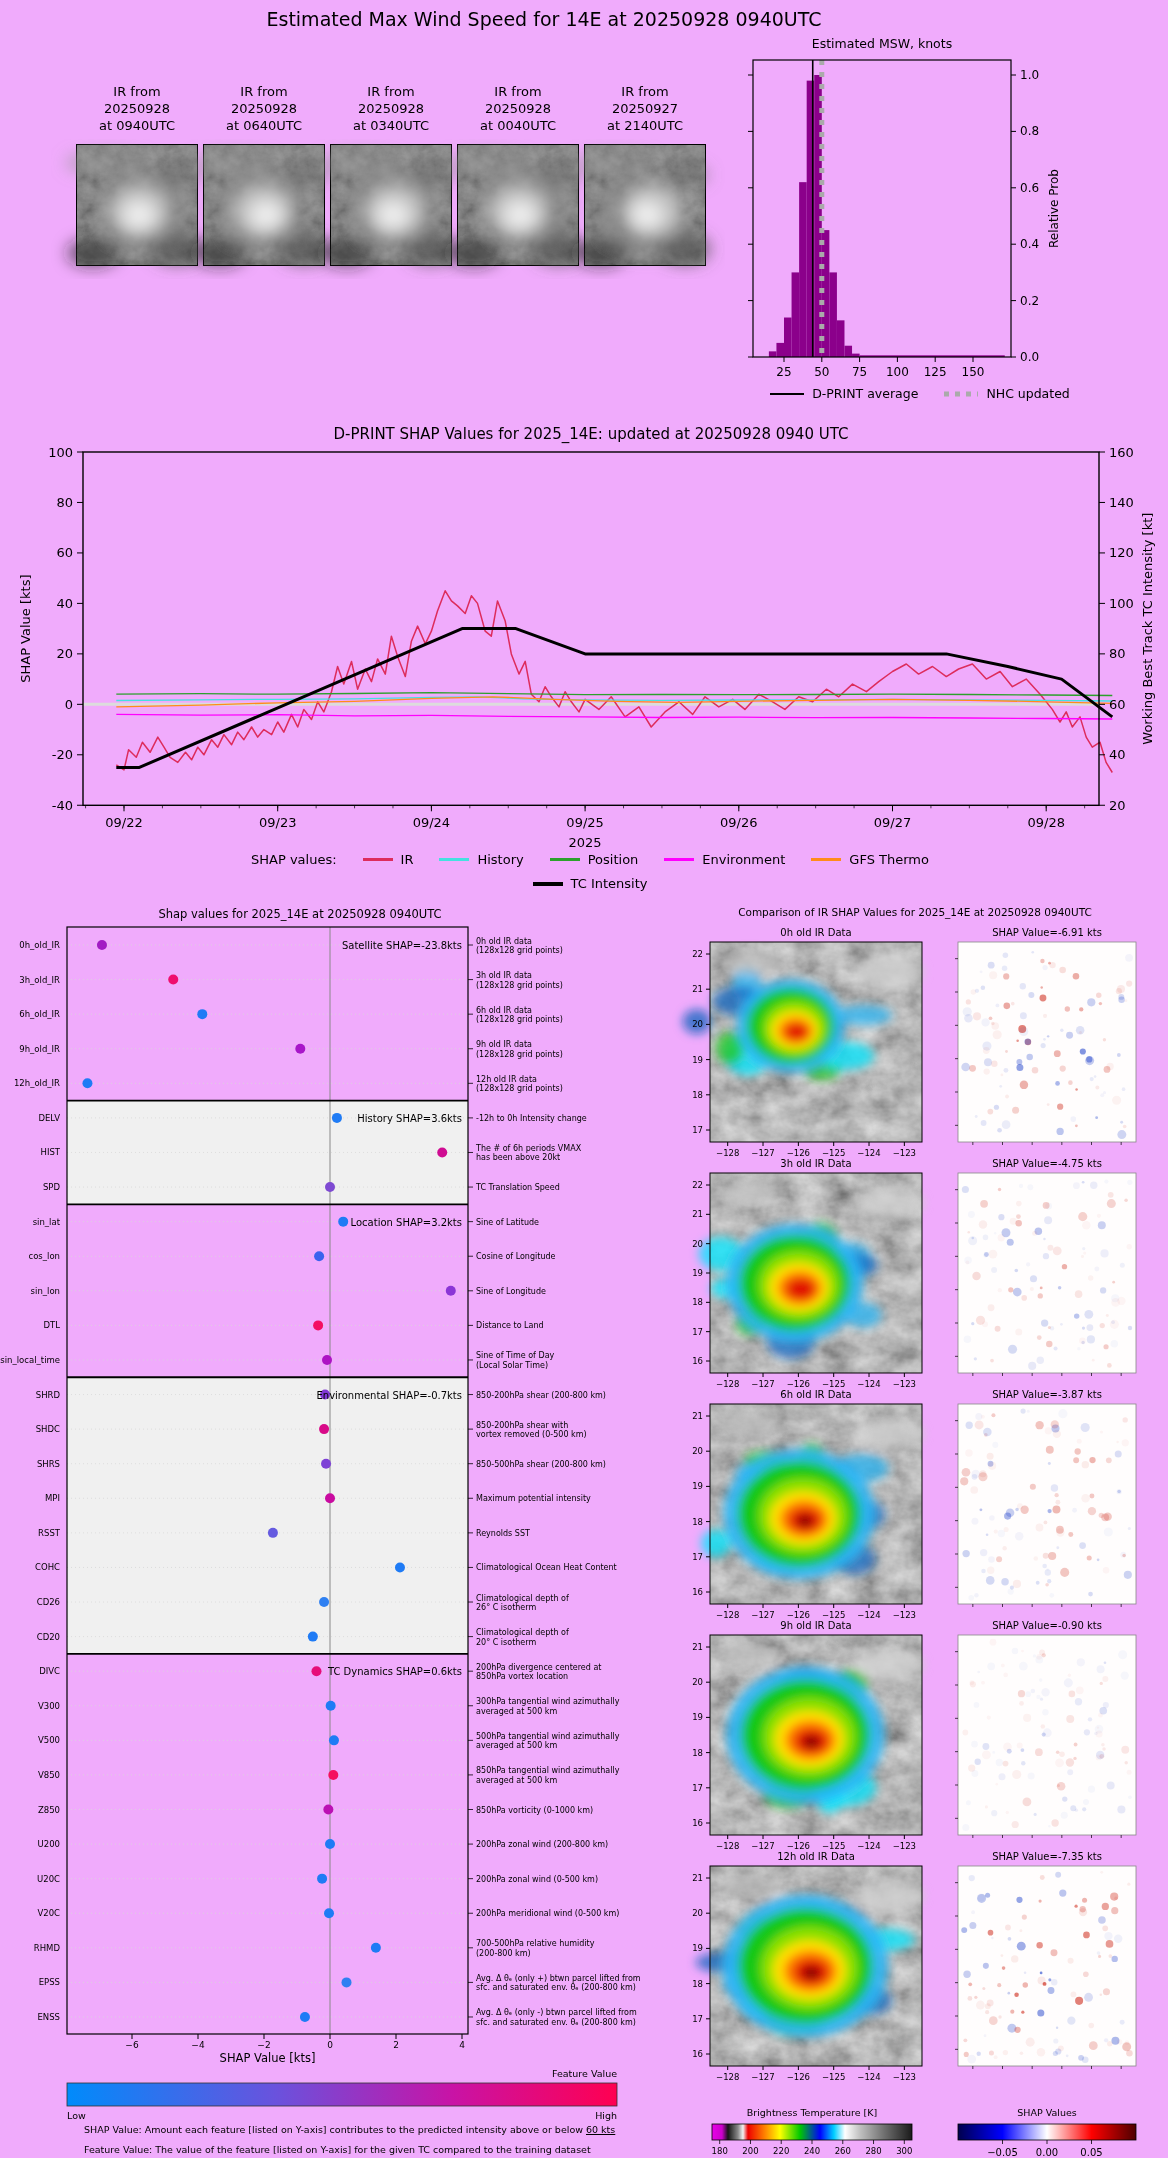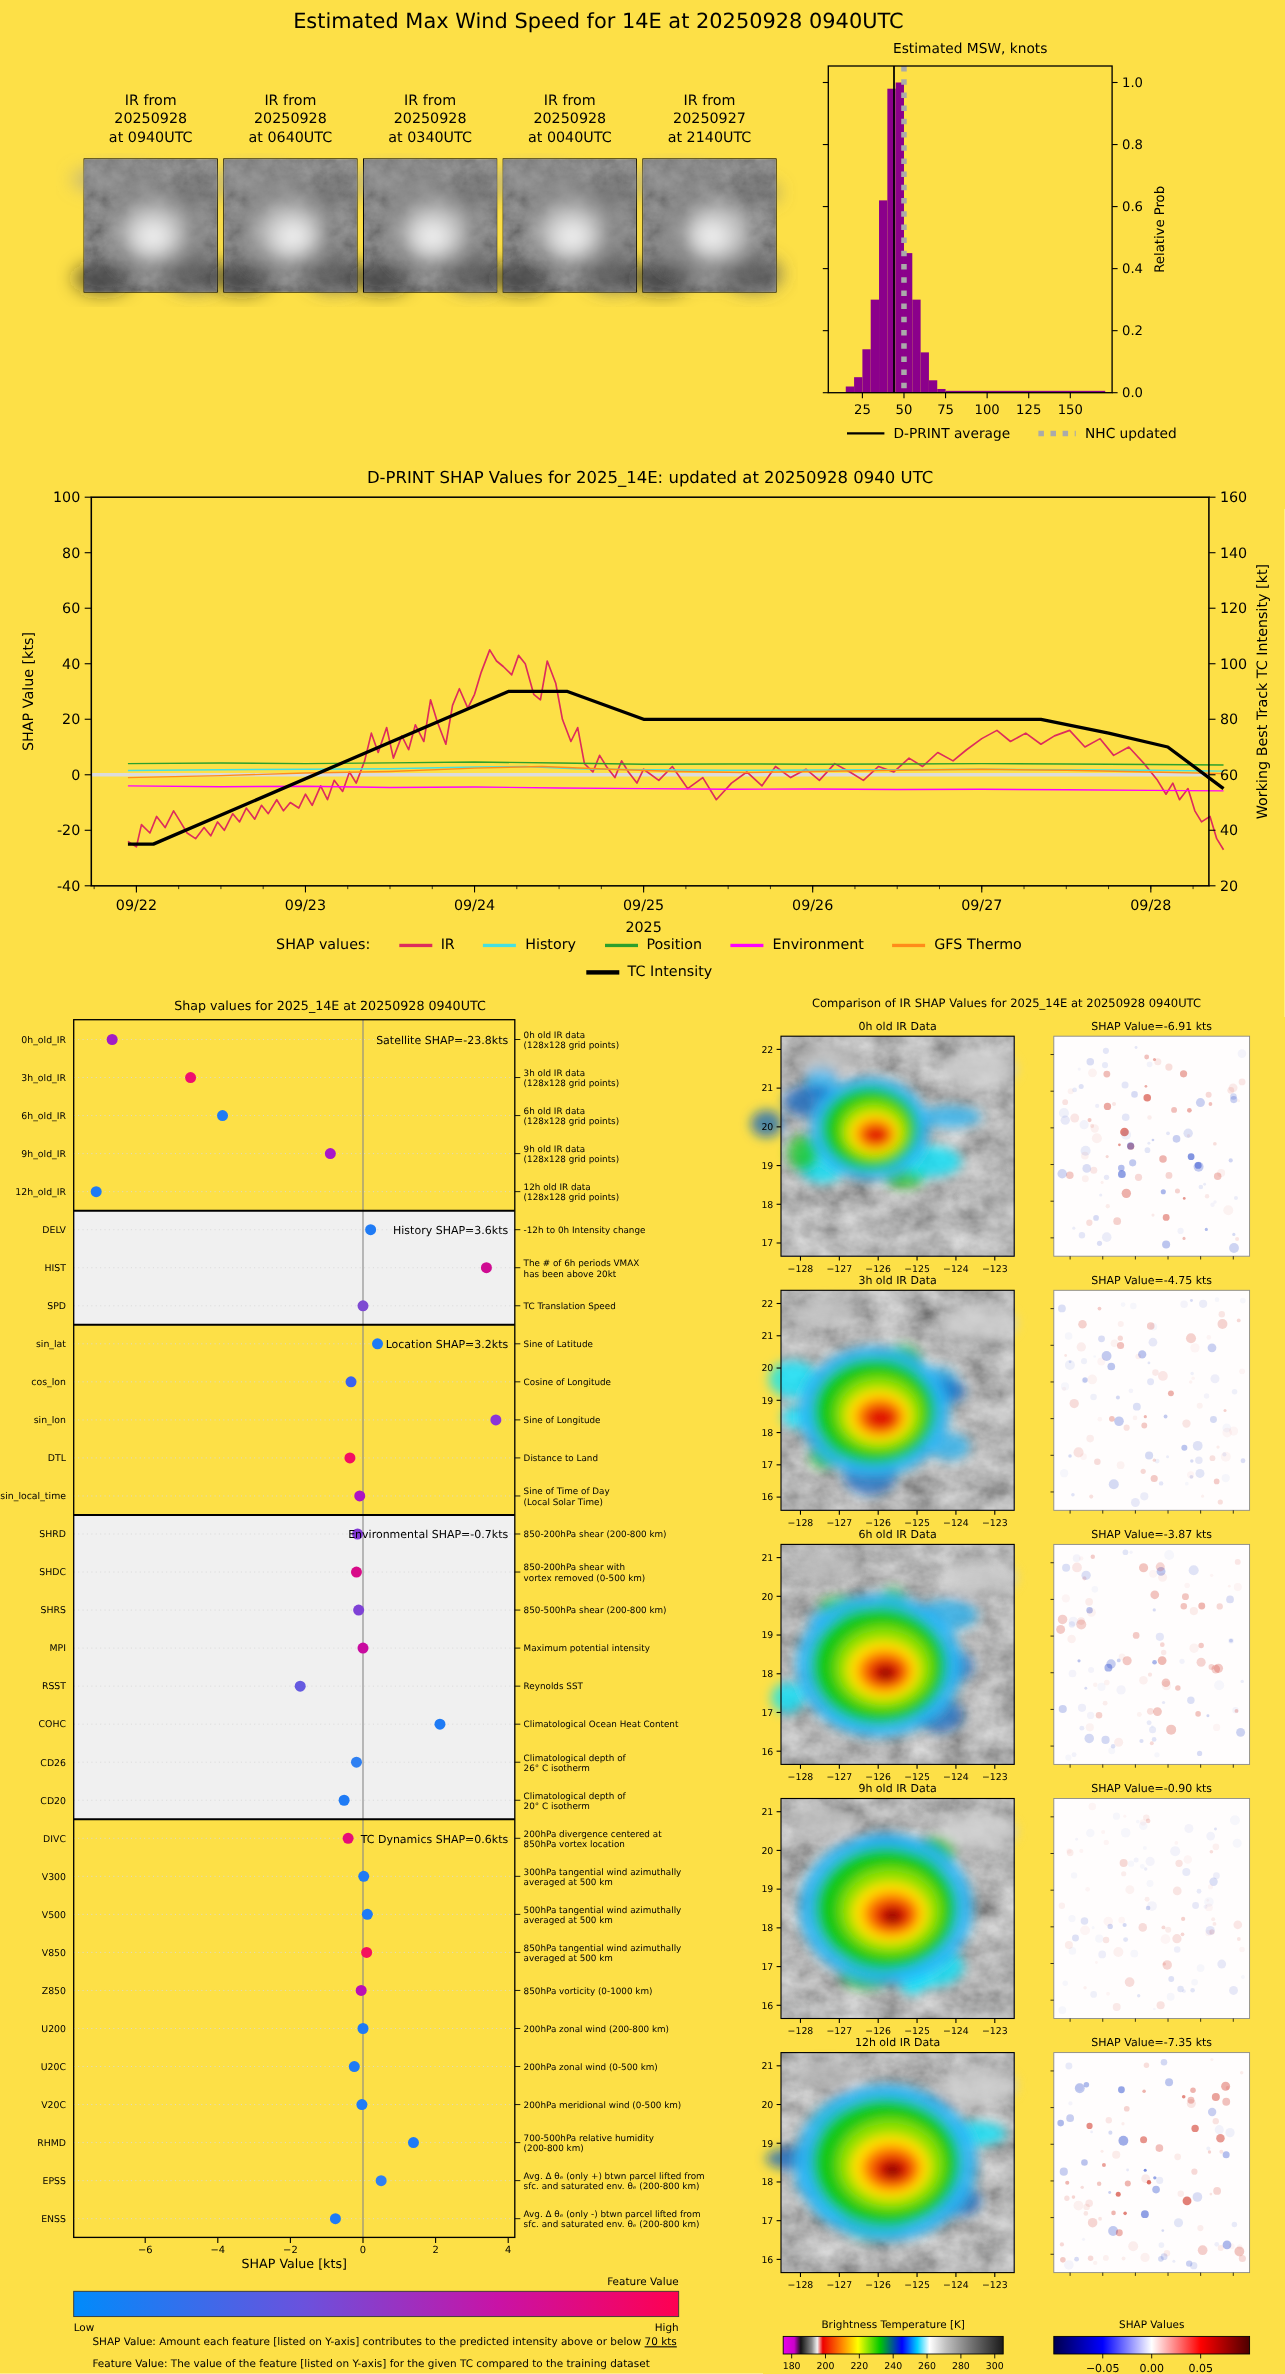--- a/index.html
+++ b/index.html
@@ -1,17 +1,17 @@
 <!DOCTYPE html>
 <html><head>
 <meta charset="utf-8">
 <style>
   html,body{margin:0;padding:0;background:#fff;}
   body{font-family:"DejaVu Sans","Liberation Sans",sans-serif;color:#000;}
-  #root{position:relative;width:1168px;height:2158px;background:#fde047;overflow:hidden;}
+  #root{position:relative;width:1168px;height:2158px;background:#f0abfc;overflow:hidden;}
   .abs{position:absolute;}
   svg{position:absolute;overflow:visible;}
   svg text{font-family:"DejaVu Sans","Liberation Sans",sans-serif;fill:#000;}
   .main-title{top:8px;left:0;width:1088px;text-align:center;font-size:19px;}
   .thumb{position:absolute;width:122px;padding-left:13px;}
   .thumb .cap{white-space:pre-line;text-align:center;font-size:13px;line-height:1.3;height:56px;}
   .thumb svg{position:relative;display:block;margin-top:4px;border:1px solid #000;}
   .legend-row{position:absolute;display:flex;align-items:center;justify-content:center;font-size:13px;}
   .legend-row .it{display:flex;align-items:center;margin:0 13px;}
   .legend-row .sw{display:inline-block;width:30px;height:3px;margin-right:8px;}
@@ -562,21 +562,21 @@
       <line x1="396" y1="1129" x2="396" y2="1134" stroke="#000"></line>
       <text x="396" y="1143" font-size="9" text-anchor="middle">2</text>
       <line x1="462" y1="1129" x2="462" y2="1134" stroke="#000"></line>
       <text x="462" y="1143" font-size="9" text-anchor="middle">4</text>
       <text x="267.5" y="1157" font-size="11.5" text-anchor="middle">SHAP Value [kts]</text>
       <rect x="67" y="1178" width="550" height="23" fill="url(#fvGrad)" stroke="#333" stroke-width="0.8"></rect>
       <text x="617" y="1172" font-size="9.5" text-anchor="end">Feature Value</text>
       <text x="67" y="1214" font-size="9.5" text-anchor="start">Low</text>
       <text x="617" y="1214" font-size="9.5" text-anchor="end">High</text>
     </svg>
-  <div class="abs capline" style="top:2124px"><span>SHAP Value: Amount each feature [listed on Y-axis] contributes to the predicted intensity above or below </span><u>70 kts</u></div>
+  <div class="abs capline" style="top:2124px"><span>SHAP Value: Amount each feature [listed on Y-axis] contributes to the predicted intensity above or below </span><u>60 kts</u></div>
   <div class="abs capline" style="top:2144px">Feature Value: The value of the feature [listed on Y-axis] for the given TC compared to the training dataset</div>
 
   <div class="abs comp-title">Comparison of IR SHAP Values for 2025_14E at 20250928 0940UTC</div>
   <svg id="compSvg" style="left:680px;top:920px" width="488" height="1238">
       <text x="136" y="16" font-size="10" text-anchor="middle">0h old IR Data</text>
       <text x="367" y="16" font-size="10" text-anchor="middle">SHAP Value=-6.91 kts</text>
       <g>
         <rect x="30" y="22" width="212" height="200" fill="#9a9a9a"></rect>
         <rect x="30" y="22" width="212" height="200" filter="url(#cloud)" opacity="0.85"></rect>
         <g>

